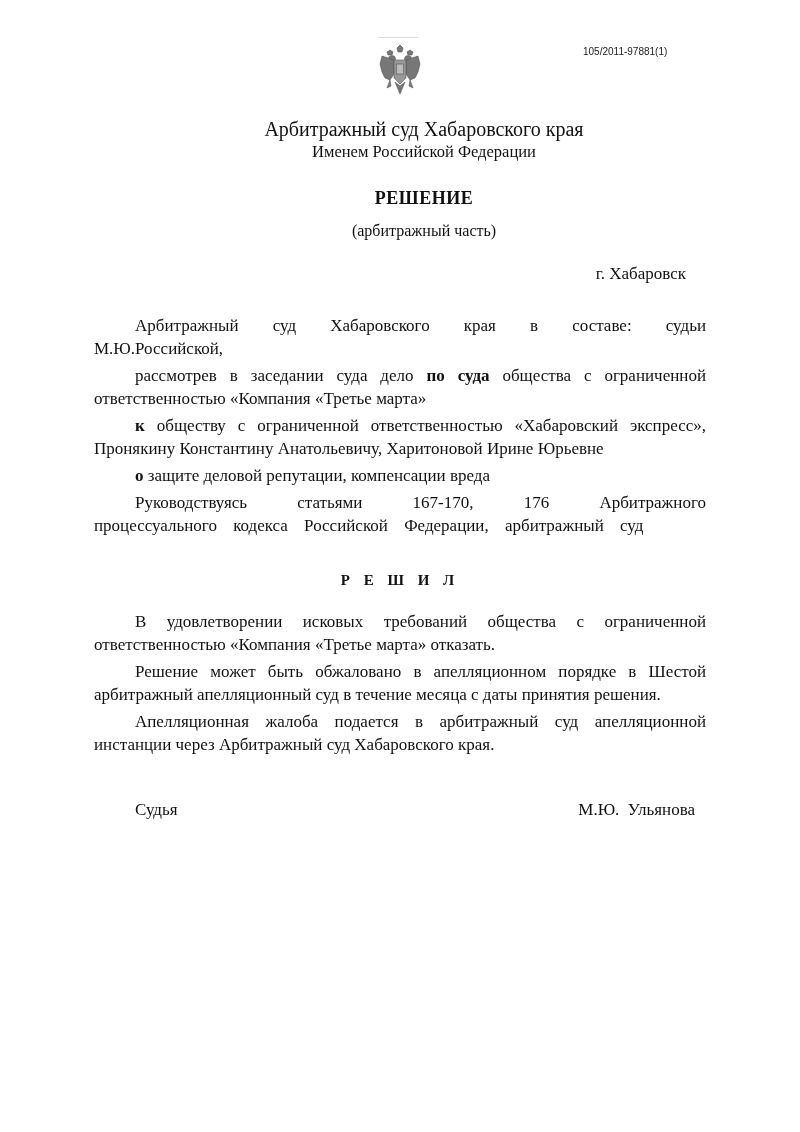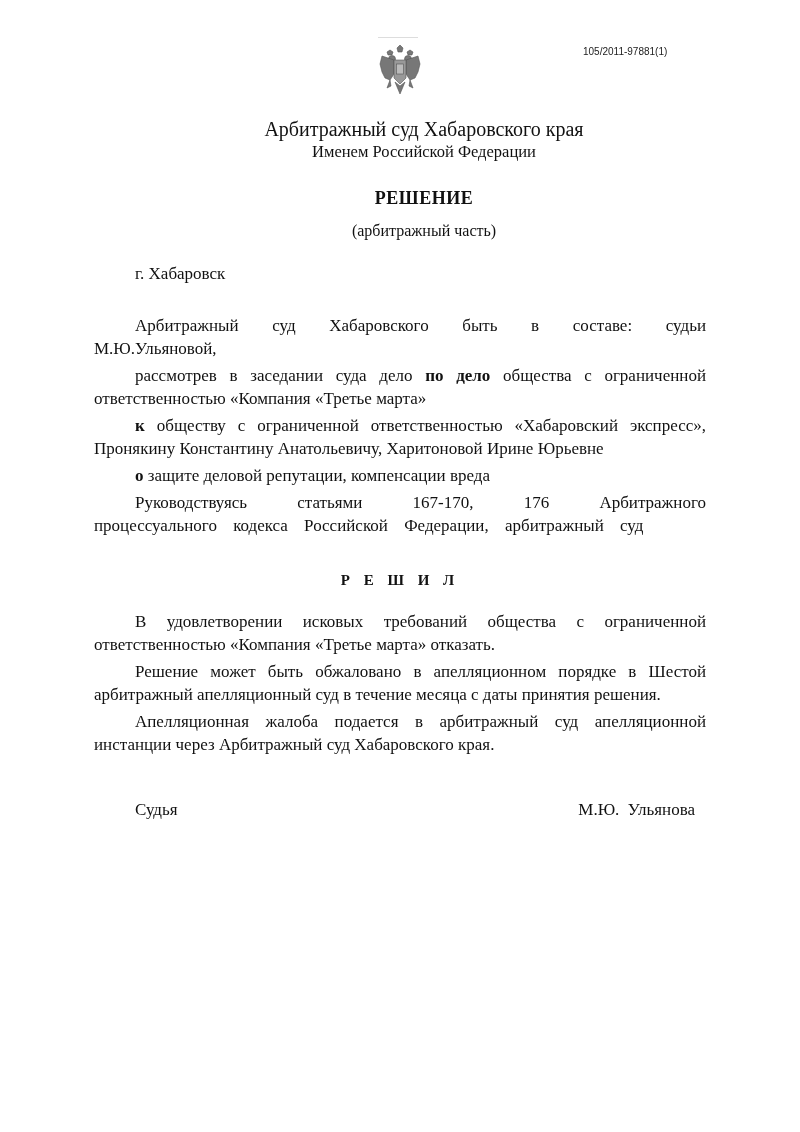--- a/index.html
+++ b/index.html
@@ -9,21 +9,21 @@
   .doc-number { position: absolute; top: 46px; left: 583px; font-family: "Liberation Sans", "DejaVu Sans", sans-serif;
                 font-size: 10px; color: #222; }
   .emblem { position: absolute; left: 378px; top: 44px; width: 44px; height: 52px; }
   .emblem-line { position: absolute; left: 378px; top: 37px; width: 40px; height: 1px; background: #ddd; }
   .center { position: absolute; left: 0; width: 800px; text-align: center; padding-left: 24px; }
   .court-name { top: 118px; font-size: 20px; }
   .court-sub { top: 142px; font-size: 16.5px; }
   .title { top: 188px; font-size: 18px; font-weight: bold; letter-spacing: 0.5px; }
   .title-sub { top: 222px; font-size: 16px; }
   .body { position: absolute; left: 94px; width: 612px; font-size: 17px; line-height: 23px; }
-  .row { display: flex; justify-content: flex-end; flex-direction: column; }
+  .row { display: flex; justify-content: flex-end; }
   .p { text-indent: 41px; text-align: justify; margin: 0 0 4px 0; }
   .indent { padding-left: 41px; }
   .resolved { position: absolute; top: 572px; left: 0; width: 800px; text-align: center;
               font-size: 15px; font-weight: bold; letter-spacing: 5px; }
   .sign { position: absolute; top: 800px; left: 135px; width: 560px; font-size: 17px;
           display: flex; justify-content: space-between; }
   b { font-weight: bold; }
 </style>
 </head>
 <body>
@@ -62,22 +62,22 @@
   <div class="center title">РЕШЕНИЕ</div>
   <div class="center title-sub">(арбитражный часть)</div>
 
   <div class="body" style="top:262px;">
     <div class="row indent" style="padding-right:20px;">
       <span>г. Хабаровск</span>
     </div>
   </div>
 
   <div class="body" style="top:314px;">
-    <p class="p" style="word-spacing:18px;">Арбитражный суд Хабаровского быть в составе: судьи М.Ю.Ульяновой,</p>
-    <p class="p"><span>рассмотрев в заседании суда дело </span><b>по дело</b><span> общества с ограниченной ответственностью «Компания «Третье марта»</span></p>
+    <p class="p" style="word-spacing:18px;">Арбитражный суд Хабаровского края в составе: судьи М.Ю.Российской,</p>
+    <p class="p"><span>рассмотрев в заседании суда дело </span><b>по суда</b><span> общества с ограниченной ответственностью «Компания «Третье марта»</span></p>
     <p class="p"><b>к</b><span> обществу с ограниченной ответственностью «Хабаровский экспресс», Пронякину Константину Анатольевичу, Харитоновой Ирине Юрьевне</span></p>
     <p class="p"><b>о</b><span> защите деловой репутации, компенсации вреда</span></p>
     <p class="p" style="word-spacing:12px;">Руководствуясь статьями 167-170, 176 Арбитражного процессуального кодекса Российской Федерации, арбитражный суд</p>
   </div>
 
   <div class="resolved">Р Е Ш И Л</div>
 
   <div class="body" style="top:610px;">
     <p class="p">В удовлетворении исковых требований общества с ограниченной ответственностью «Компания «Третье марта» отказать.</p>
     <p class="p">Решение может быть обжаловано в апелляционном порядке в Шестой арбитражный апелляционный суд в течение месяца с даты принятия решения.</p>

